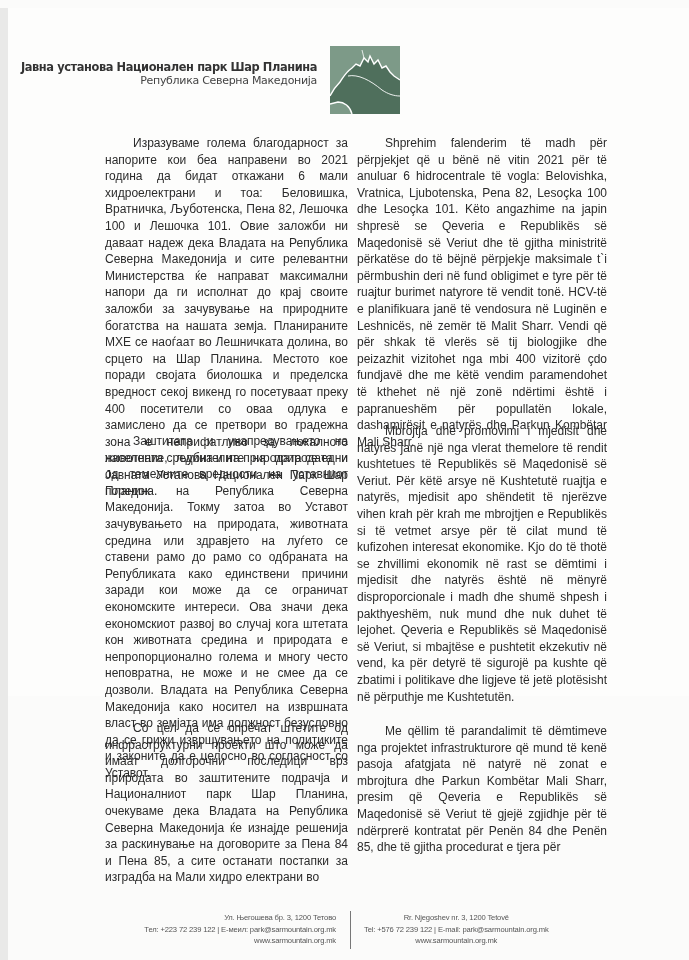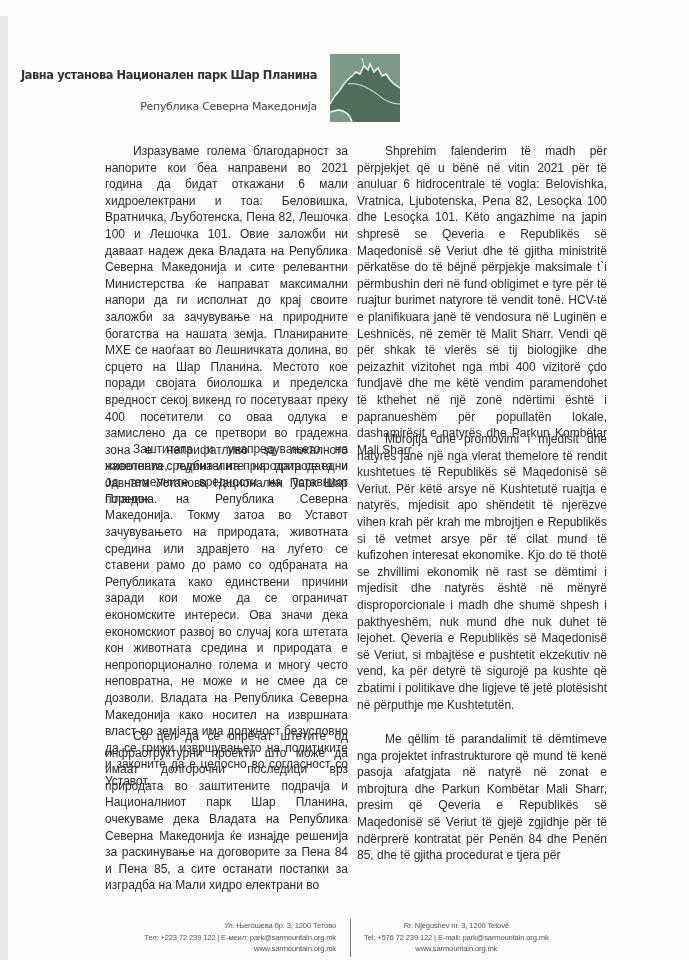--- a/index.html
+++ b/index.html
@@ -1,28 +1,28 @@
 <!DOCTYPE html>
 <html><head>
   <meta charset="utf-8">
   <style>
     html, body { margin: 0; padding: 0; }
     body {
       width: 689px; height: 960px; background: #fbfbfa;
       font-family: "Liberation Sans", sans-serif; color: #2a2a2a;
       position: relative; overflow: hidden;
     }
-    .page { position: absolute; left: 0; top: 16px; width: 689px; height: 688px; background: #fdfdfc; }
+    .page { position: absolute; left: 0; top: 8px; width: 689px; height: 688px; background: #fdfdfc; }
     .left-edge { position: absolute; left: 0; top: 0; width: 8px; height: 960px; background: #e9e9e8; }
 
     
     .hdr-left { position: absolute; right: 372px; top: 52px; text-align: right; }
     .hdr-right { position: absolute; left: 411px; top: 55px; text-align: left; }
     .hdr-title { font-family: "DejaVu Sans", sans-serif; font-size: 11.4px; font-weight: bold; color: #333; letter-spacing: -0.4px; white-space: nowrap; }
-    .hdr-sub { font-family: "DejaVu Sans", sans-serif; font-size: 11px; color: #444; margin-top: 18px; letter-spacing: -0.3px; white-space: nowrap; }
+    .hdr-sub { font-family: "DejaVu Sans", sans-serif; font-size: 11px; color: #444; margin-top: 0; letter-spacing: -0.3px; white-space: nowrap; }
     .logo { position: absolute; left: 330px; top: 38px; width: 70px; height: 68px; }
 
     
     .col { position: absolute; font-family: "Liberation Sans", sans-serif; font-size: 12px; line-height: 16.6px; color: #2b2b2b; text-align: justify; }
     .col-left { left: 105px; width: 243px; }
     .col-right { left: 357px; width: 250px; }
     .col p { margin: 0; text-indent: 28px; hyphens: none; }
     .p-l1 { top: 127px; } .p-l2 { top: 425px; } .p-l3 { top: 712px; }
     .p-r1 { top: 127px; } .p-r2 { top: 415px; } .p-r3 { top: 715px; }
 

